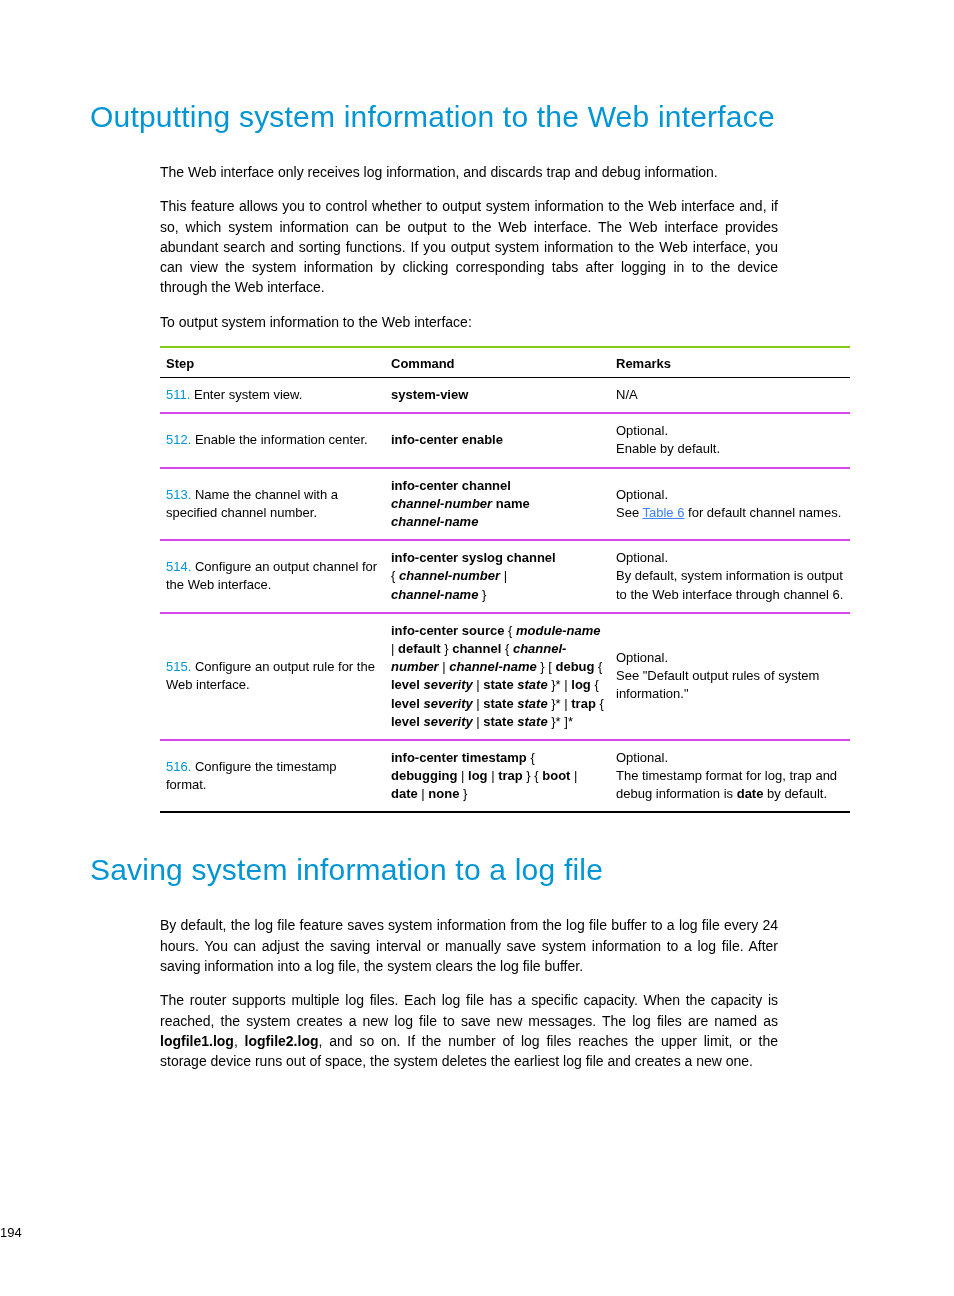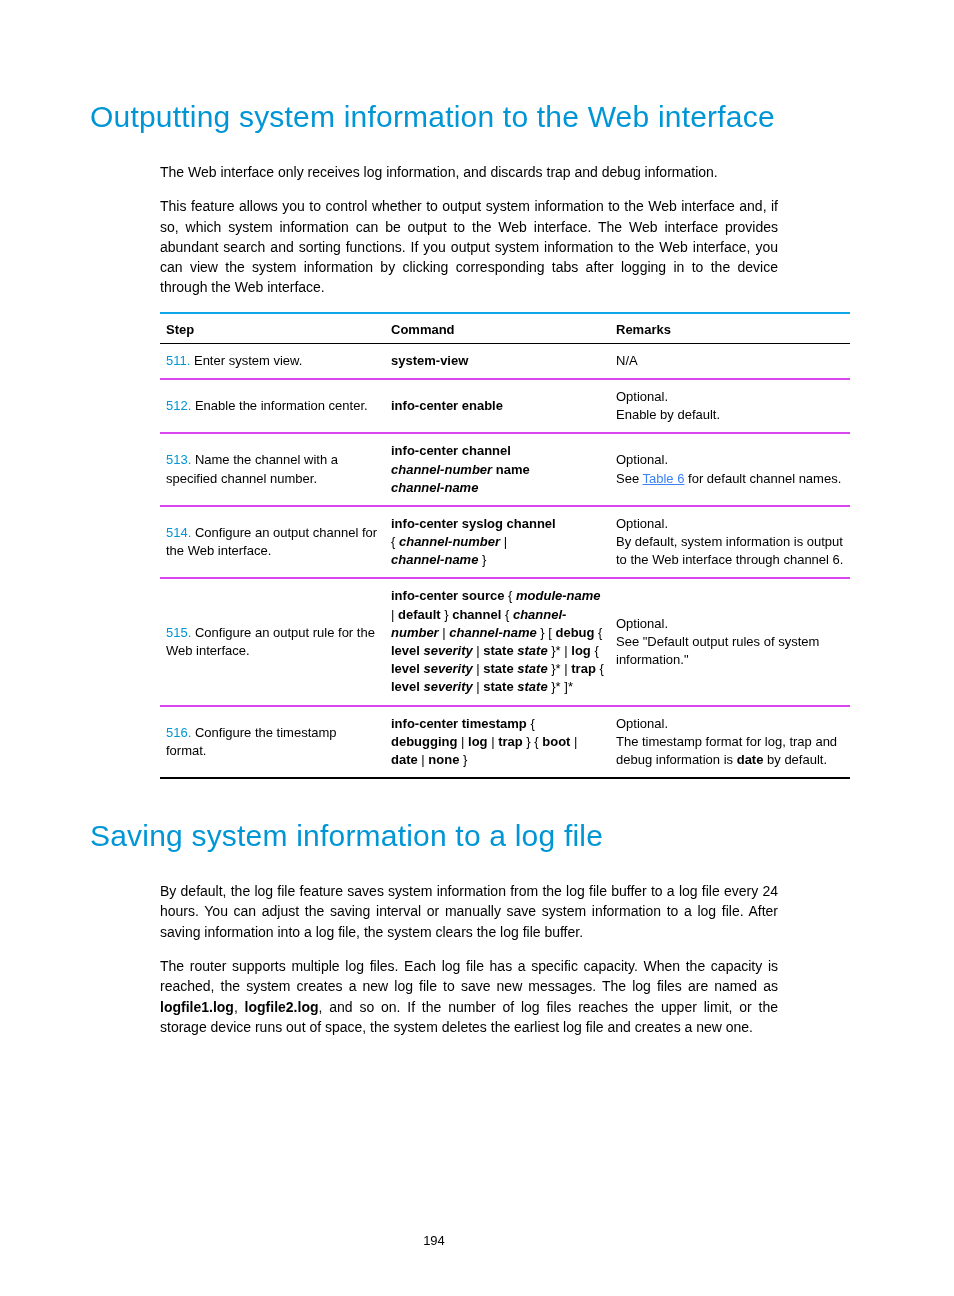--- a/index.html
+++ b/index.html
@@ -42,21 +42,21 @@
   table.cmd-table {
     width: 690px;
     margin-left: 70px;
     border-collapse: collapse;
     font-size: 13px;
     margin-bottom: 40px;
   }
   table.cmd-table thead th {
     text-align: left;
     font-weight: 700;
-    border-top: 2px solid #0ea5e9;
+    border-top: 2px solid #84cc16;
     border-bottom: 1.5px solid #000;
     padding: 8px 6px 6px 6px;
   }
   table.cmd-table tbody td {
     border-bottom: 2px solid #d946ef;
     padding: 8px 6px;
     vertical-align: middle;
     line-height: 1.4;
   }
   table.cmd-table tbody tr:last-child td {
@@ -67,36 +67,36 @@
   .rem-col  { width: 240px; }
   .stepnum {
     color: #0096d6;
     font-weight: 400;
   }
   .b { font-weight: 700; }
   .i { font-style: italic; font-weight: bold; }
   .link { color: #3b82f6; text-decoration: underline; }
   .page-num {
     position: absolute;
-    bottom: 48px;
+    bottom: 56px;
     left: 0; right: 0;
-    text-align: center;
     font-size: 13px;
   }
 </style>
 </head>
 <body>
 
 <div class="page">
 
   <h1 class="section-title">Outputting system information to the Web interface</h1>
 
   <div class="body-text">
     <p class="lead">The Web interface only receives log information, and discards trap and debug information.</p>
     <p>This feature allows you to control whether to output system information to the Web interface and, if so, which system information can be output to the Web interface. The Web interface provides abundant search and sorting functions. If you output system information to the Web interface, you can view the system information by clicking corresponding tabs after logging in to the device through the Web interface.</p>
+    <p class="lead">To output system information to the Web interface:</p>
   </div>
 
   <table class="cmd-table">
     <colgroup>
       <col class="step-col">
         <col class="cmd-col">
         <col class="rem-col">
     </colgroup>
     <thead>
       <tr>

